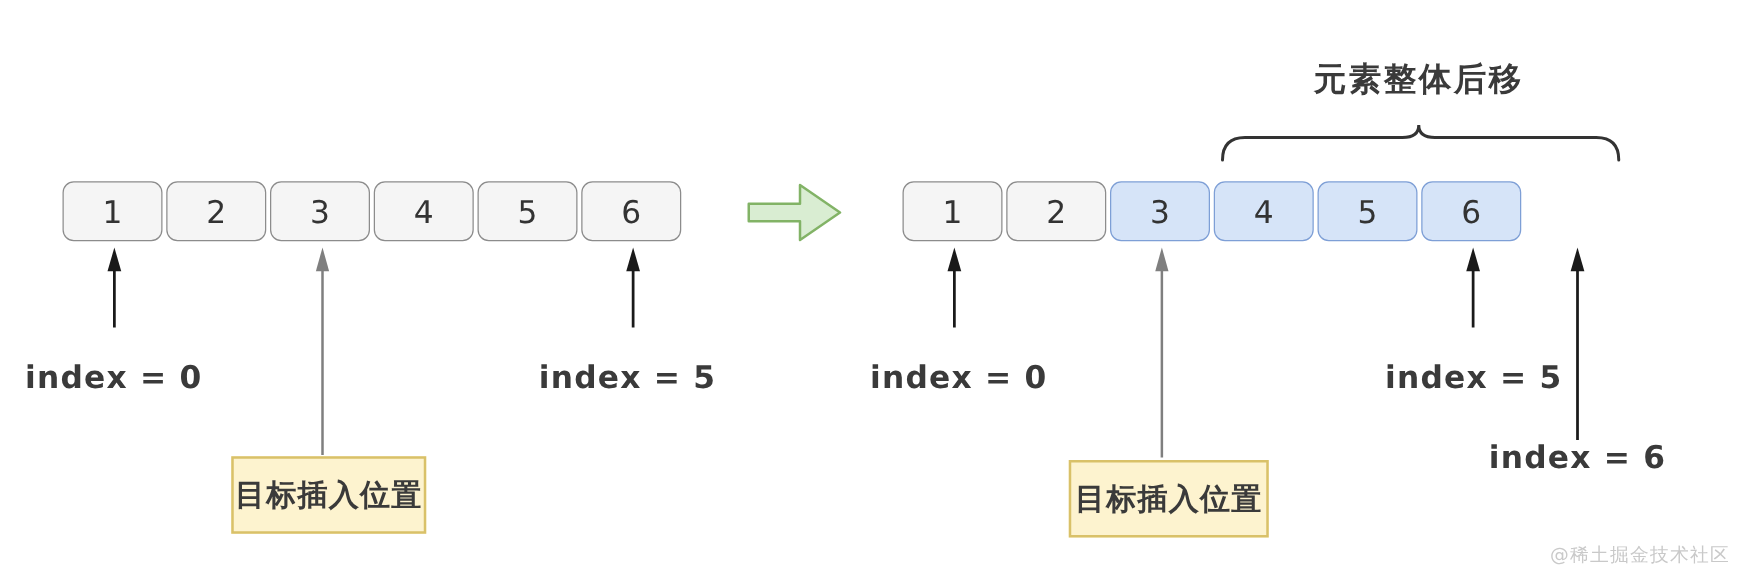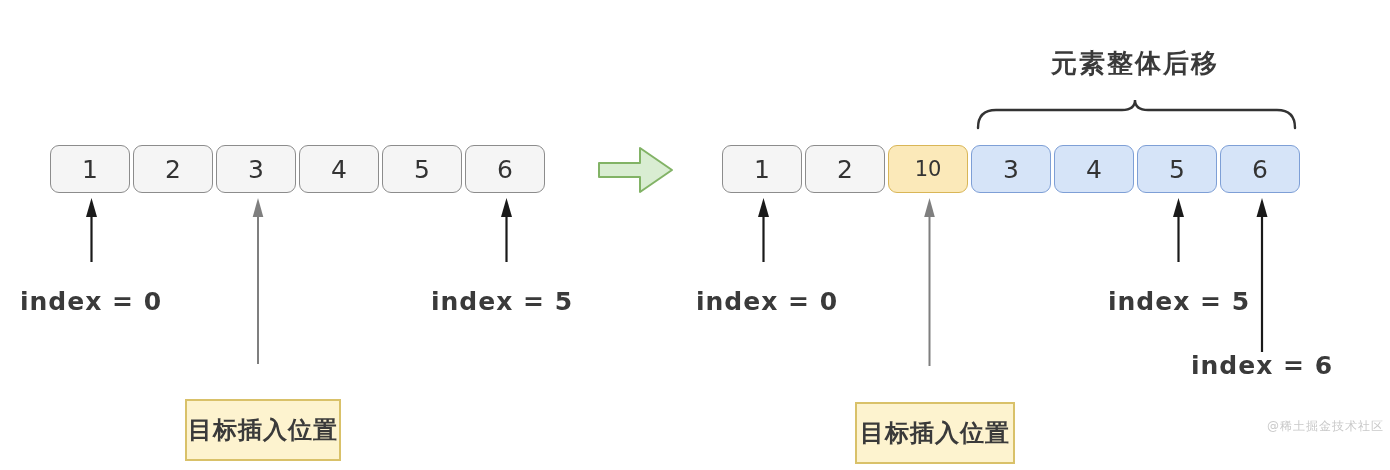--- a/index.html
+++ b/index.html
@@ -61,38 +61,37 @@
     box-sizing: border-box;
     background: var(--note-box-bg, #fdf3cf);
     border: 2px solid var(--note-box-border, #d9c169);
     display: flex;
     align-items: center;
     justify-content: center;
     font-size: 24px;
     font-weight: 700;
     color: var(--text-dark, #3a3a3a);
     letter-spacing: 1px;
-    margin-top: 34px;
   }
   .shift-note {
     position: absolute;
     left: 1015px;
     top: 46px;
     width: 240px;
     text-align: center;
     font-size: 26px;
     font-weight: 700;
     color: var(--text-dark, #3a3a3a);
     letter-spacing: 2px;
   }
   .watermark {
     position: absolute;
     right: 6px;
-    top: 418px;
-    font-size: 12px;
+    top: 435px;
+    font-size: 15px;
     color: var(--watermark-color, #c9c9c9);
     letter-spacing: 1px;
   }
   .arrow-line-black { stroke: var(--arrow-black, #1a1a1a); stroke-width: 2.2; }
   .arrow-head-black { fill: var(--arrow-black, #1a1a1a); }
   .arrow-line-gray { stroke: var(--arrow-gray, #7f7f7f); stroke-width: 2; }
   .arrow-head-gray { fill: var(--arrow-gray, #7f7f7f); }
   .brace-path { stroke: #333333; stroke-width: 2.4; fill: none; stroke-linecap: round; }
   .block-arrow {
     fill: var(--block-arrow-fill, #d9edd2);
@@ -155,21 +154,20 @@
     <div class="cell normal">2</div>
     <div class="cell normal">3</div>
     <div class="cell normal">4</div>
     <div class="cell normal">5</div>
     <div class="cell normal">6</div>
   </div>
 
   <div class="array-row" style="left:722px">
     <div class="cell normal">1</div>
     <div class="cell normal">2</div>
-    <div class="cell inserted">10</div>
     <div class="cell shifted">3</div>
     <div class="cell shifted">4</div>
     <div class="cell shifted">5</div>
     <div class="cell shifted">6</div>
   </div>
 
   <div class="index-label" style="left:16px; top:287px">index = 0</div>
   <div class="index-label" style="left:427px; top:287px">index = 5</div>
   <div class="note-box" style="left:185px; top:365px; width:156px; height:62px">目标插入位置</div>
 

